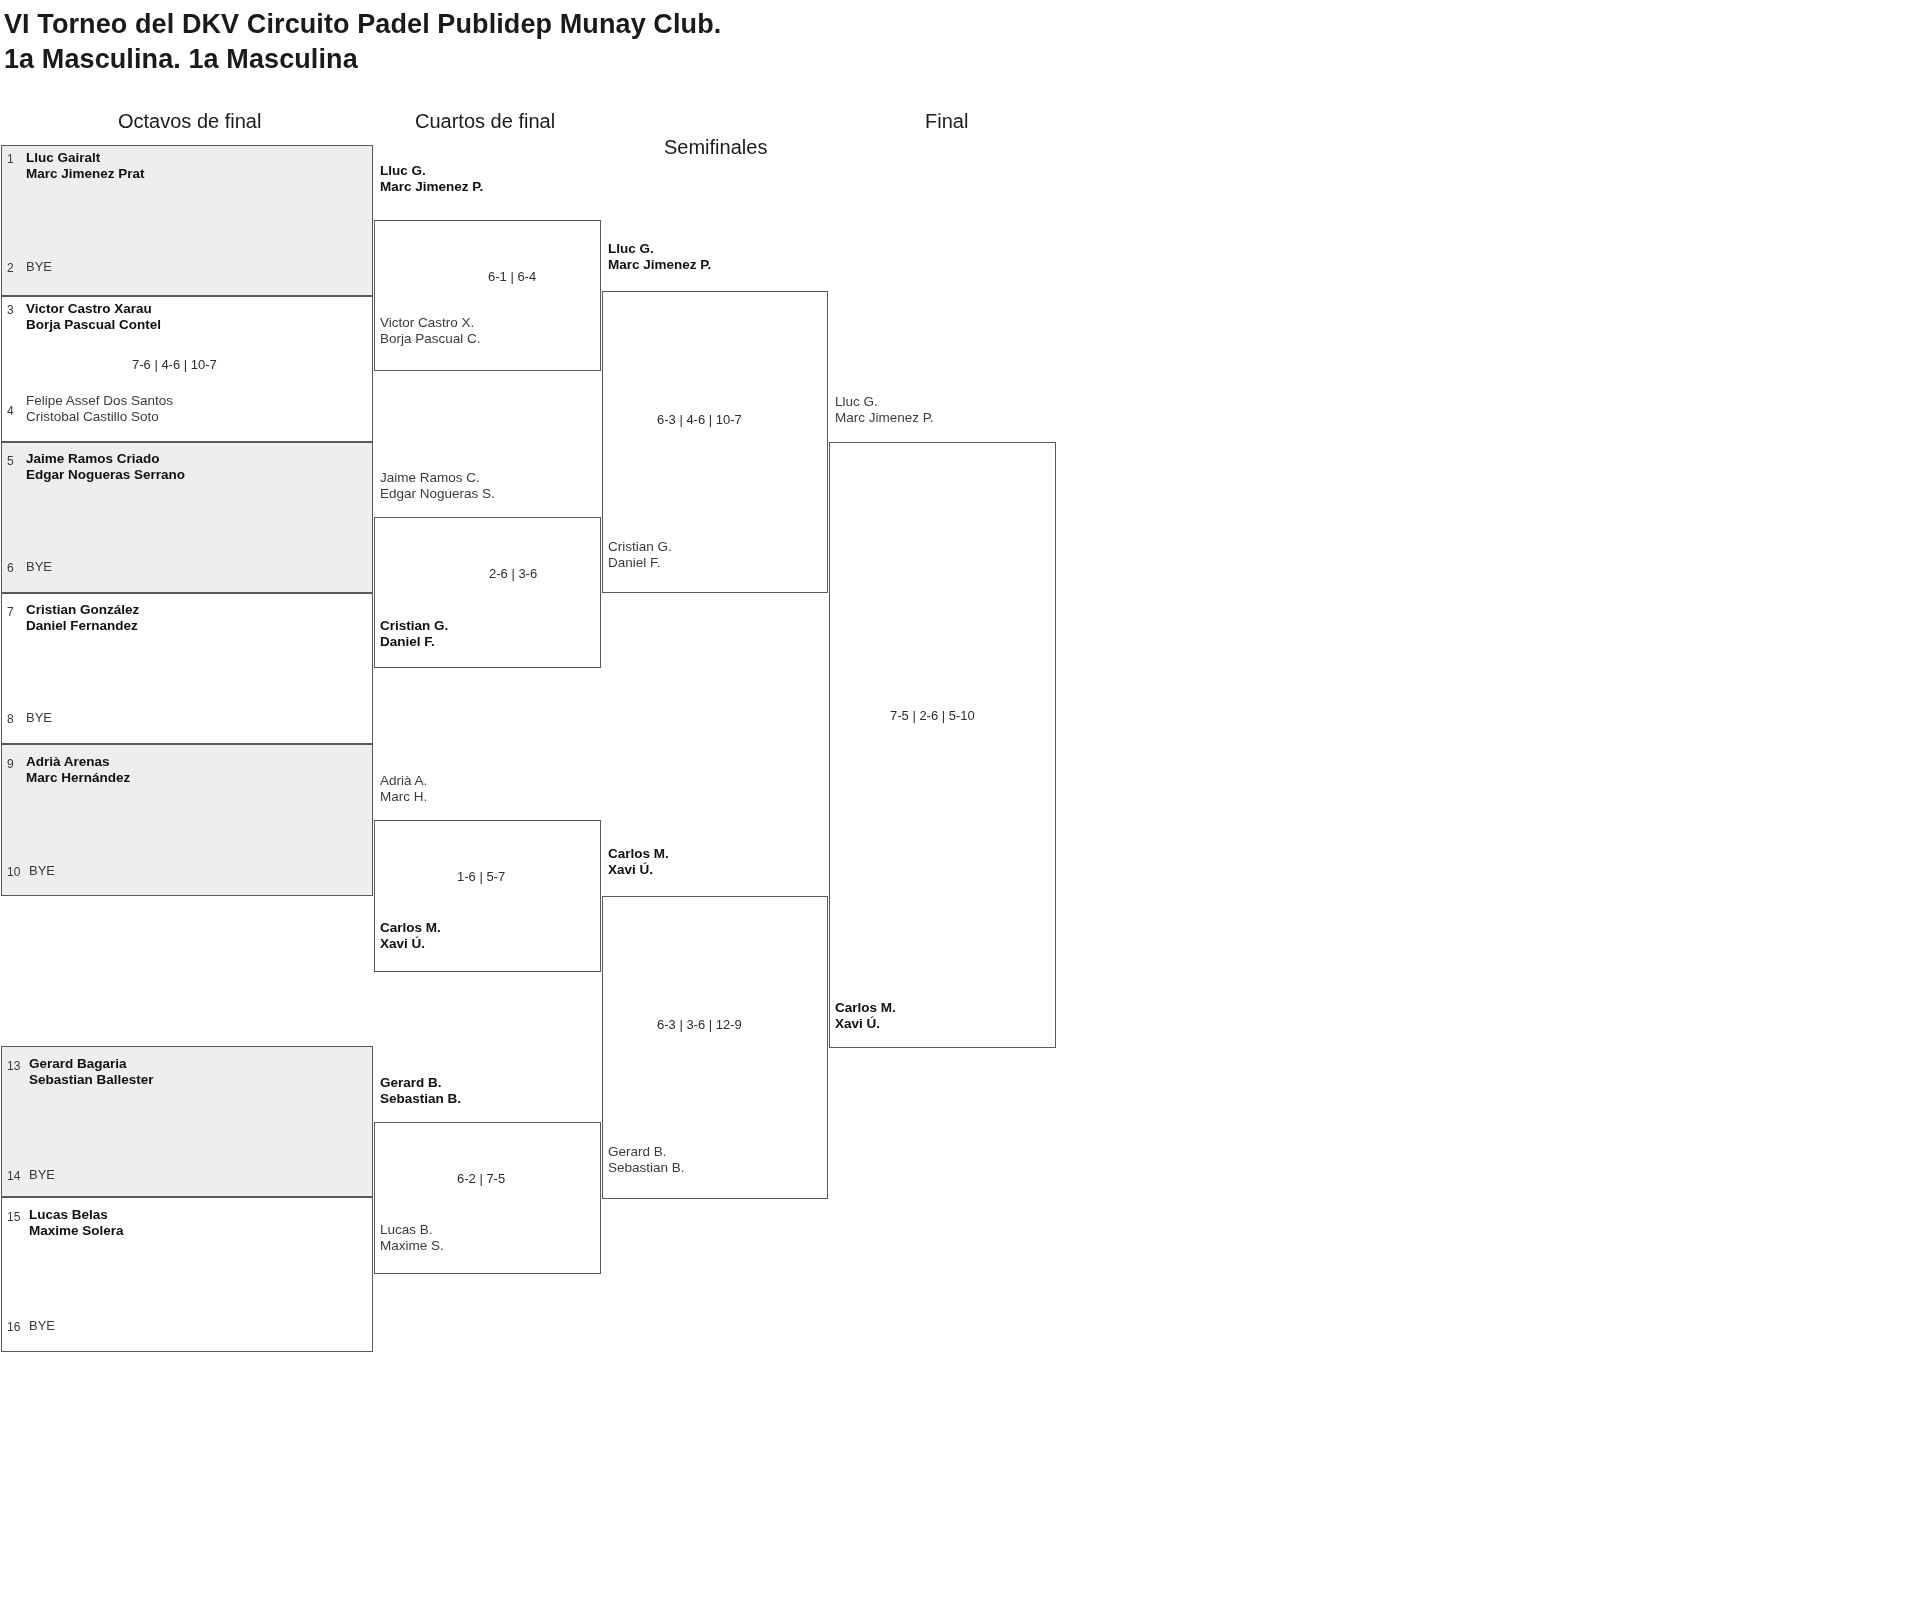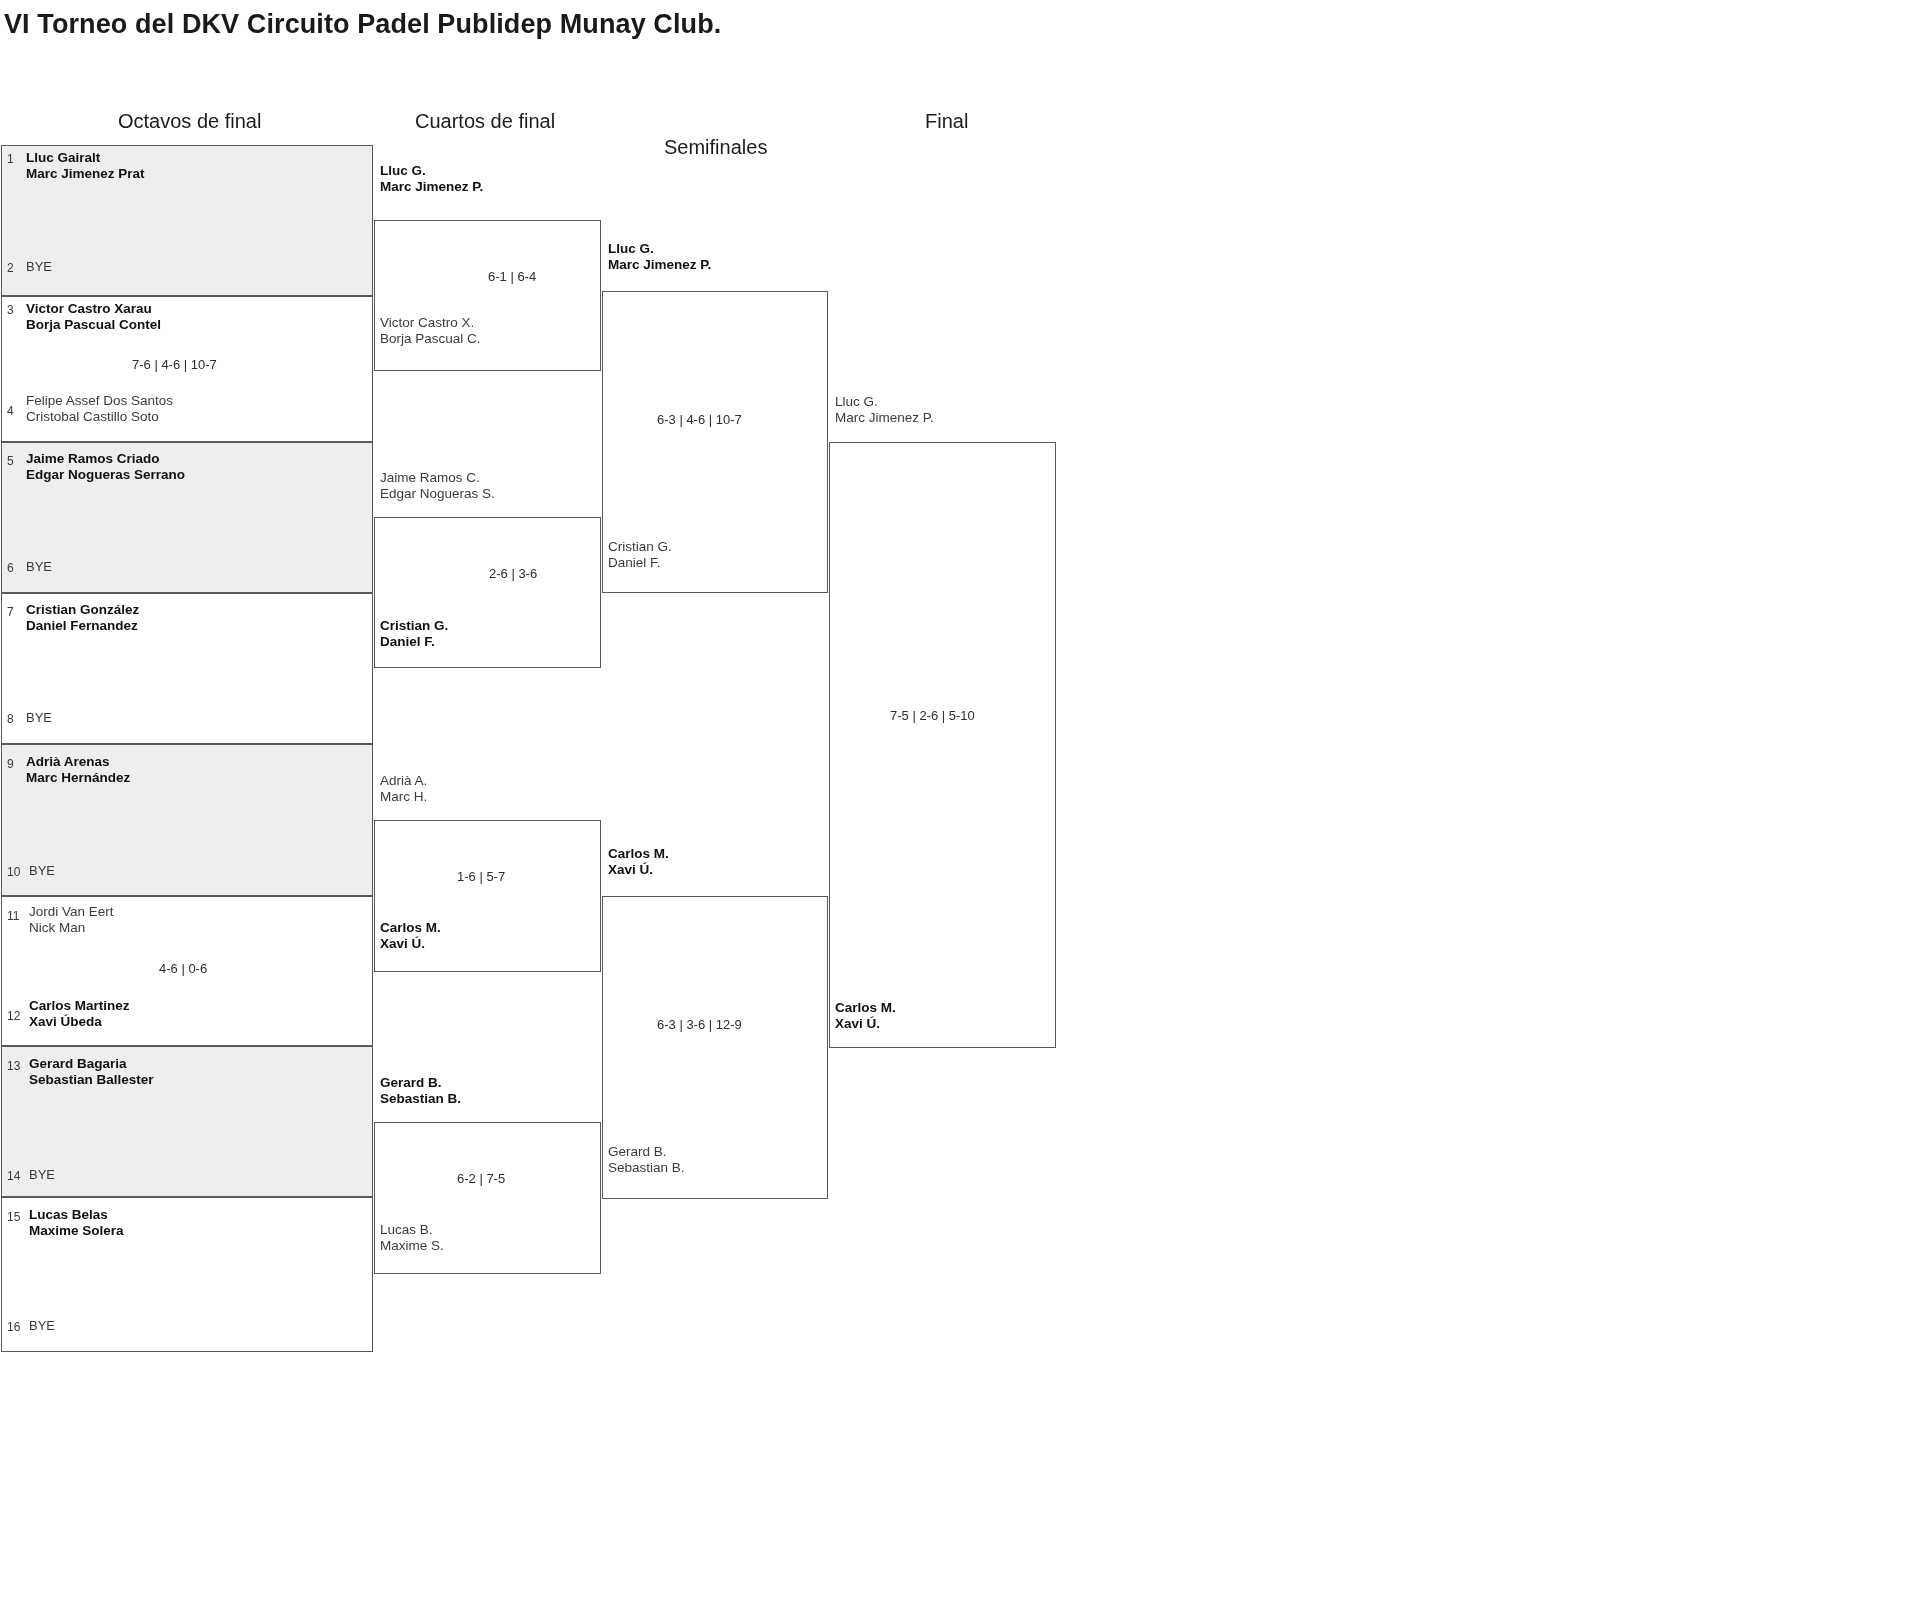--- a/index.html
+++ b/index.html
@@ -74,20 +74,21 @@
     color: #3a3a3a;
   }
 </style>
 </head>
 <body>
 
 <div id="page">
 
   <div id="title">
     <span>VI Torneo del DKV Circuito Padel Publidep Munay Club.</span>
+    <span class="line2">1a Masculina. 1a Masculina</span>
   </div>
 
   <div class="round-head" style="left:118px; top:110px;">Octavos de final</div>
   <div class="round-head" style="left:415px; top:110px;">Cuartos de final</div>
   <div class="round-head" style="left:664px; top:94px;margin-top:42px;">Semifinales</div>
   <div class="round-head" style="left:925px; top:110px;text-align:right;">Final</div>
 
   <div class="cell shaded" style="left:1px; top:145px; width:372px; height:151px;">
     <div class="seed" style="top:6px;">1</div>
     <div class="team win" style="left:24px; top:4px;">
@@ -135,33 +136,20 @@
   <div class="cell shaded" style="left:1px; top:744px; width:372px; height:152px;">
     <div class="seed" style="top:12px;">9</div>
     <div class="team win" style="left:24px; top:9px;">
       <span class="ln">Adrià Arenas</span>
       <span class="ln">Marc Hernández</span>
     </div>
     <div class="seed" style="top:120px;">10</div>
     <div class="bye" style="left:27px; top:118px;">BYE</div>
   </div>
 
-  <div class="cell" style="left:1px; top:896px; width:372px; height:150px;">
-    <div class="seed" style="top:12px;">11</div>
-    <div class="team lose" style="left:27px; top:7px;">
-      <span class="ln">Jordi Van Eert</span>
-      <span class="ln">Nick Man</span>
-    </div>
-    <div class="score" style="left:157px; top:64px;">4-6 | 0-6</div>
-    <div class="seed" style="top:112px;">12</div>
-    <div class="team win" style="left:27px; top:101px;">
-      <span class="ln">Carlos Martinez</span>
-      <span class="ln">Xavi Úbeda</span>
-    </div>
-  </div>
 
   <div class="cell shaded" style="left:1px; top:1046px; width:372px; height:151px;">
     <div class="seed" style="top:12px;">13</div>
     <div class="team win" style="left:27px; top:9px;">
       <span class="ln">Gerard Bagaria</span>
       <span class="ln">Sebastian Ballester</span>
     </div>
     <div class="seed" style="top:122px;">14</div>
     <div class="bye" style="left:27px; top:120px;">BYE</div>
   </div>

